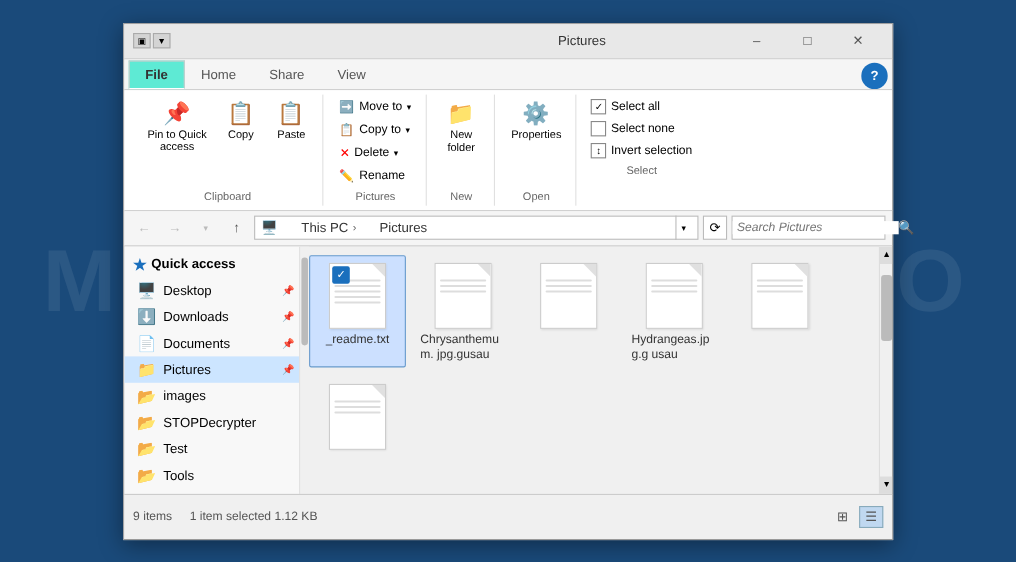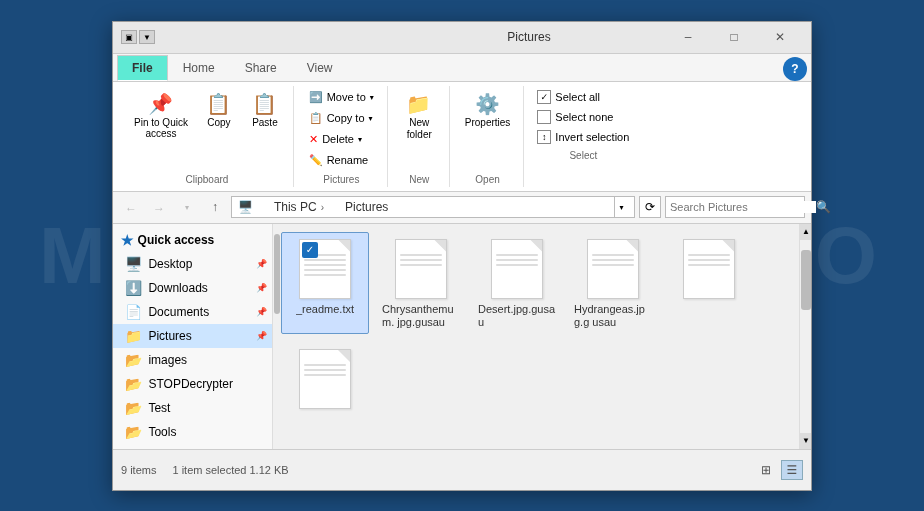--- a/index.html
+++ b/index.html
@@ -295,20 +295,21 @@
       height: 22px;
       width: 140px;
     }
     .search-input {
       flex: 1;
       border: none;
       outline: none;
       font-size: 11px;
       padding: 0 4px;
       color: #888;
+      font-style: italic;
     }
     .search-icon-btn {
       width: 22px;
       height: 22px;
       display: flex;
       align-items: center;
       justify-content: center;
       cursor: pointer;
       font-size: 12px;
       color: #555;
@@ -749,21 +750,20 @@
           <div class="file-icon">
             <div class="file-page">
               <div class="file-page-corner"></div>
               <div class="file-page-lines">
                 <div class="file-page-line"></div>
                 <div class="file-page-line"></div>
                 <div class="file-page-line"></div>
               </div>
             </div>
           </div>
-          <div class="file-name">Desert.jpg.gusau</div>
         </div>
 
         <div class="file-item">
           <div class="file-icon">
             <div class="file-page">
               <div class="file-page-corner"></div>
               <div class="file-page-lines">
                 <div class="file-page-line"></div>
                 <div class="file-page-line"></div>
                 <div class="file-page-line"></div>

